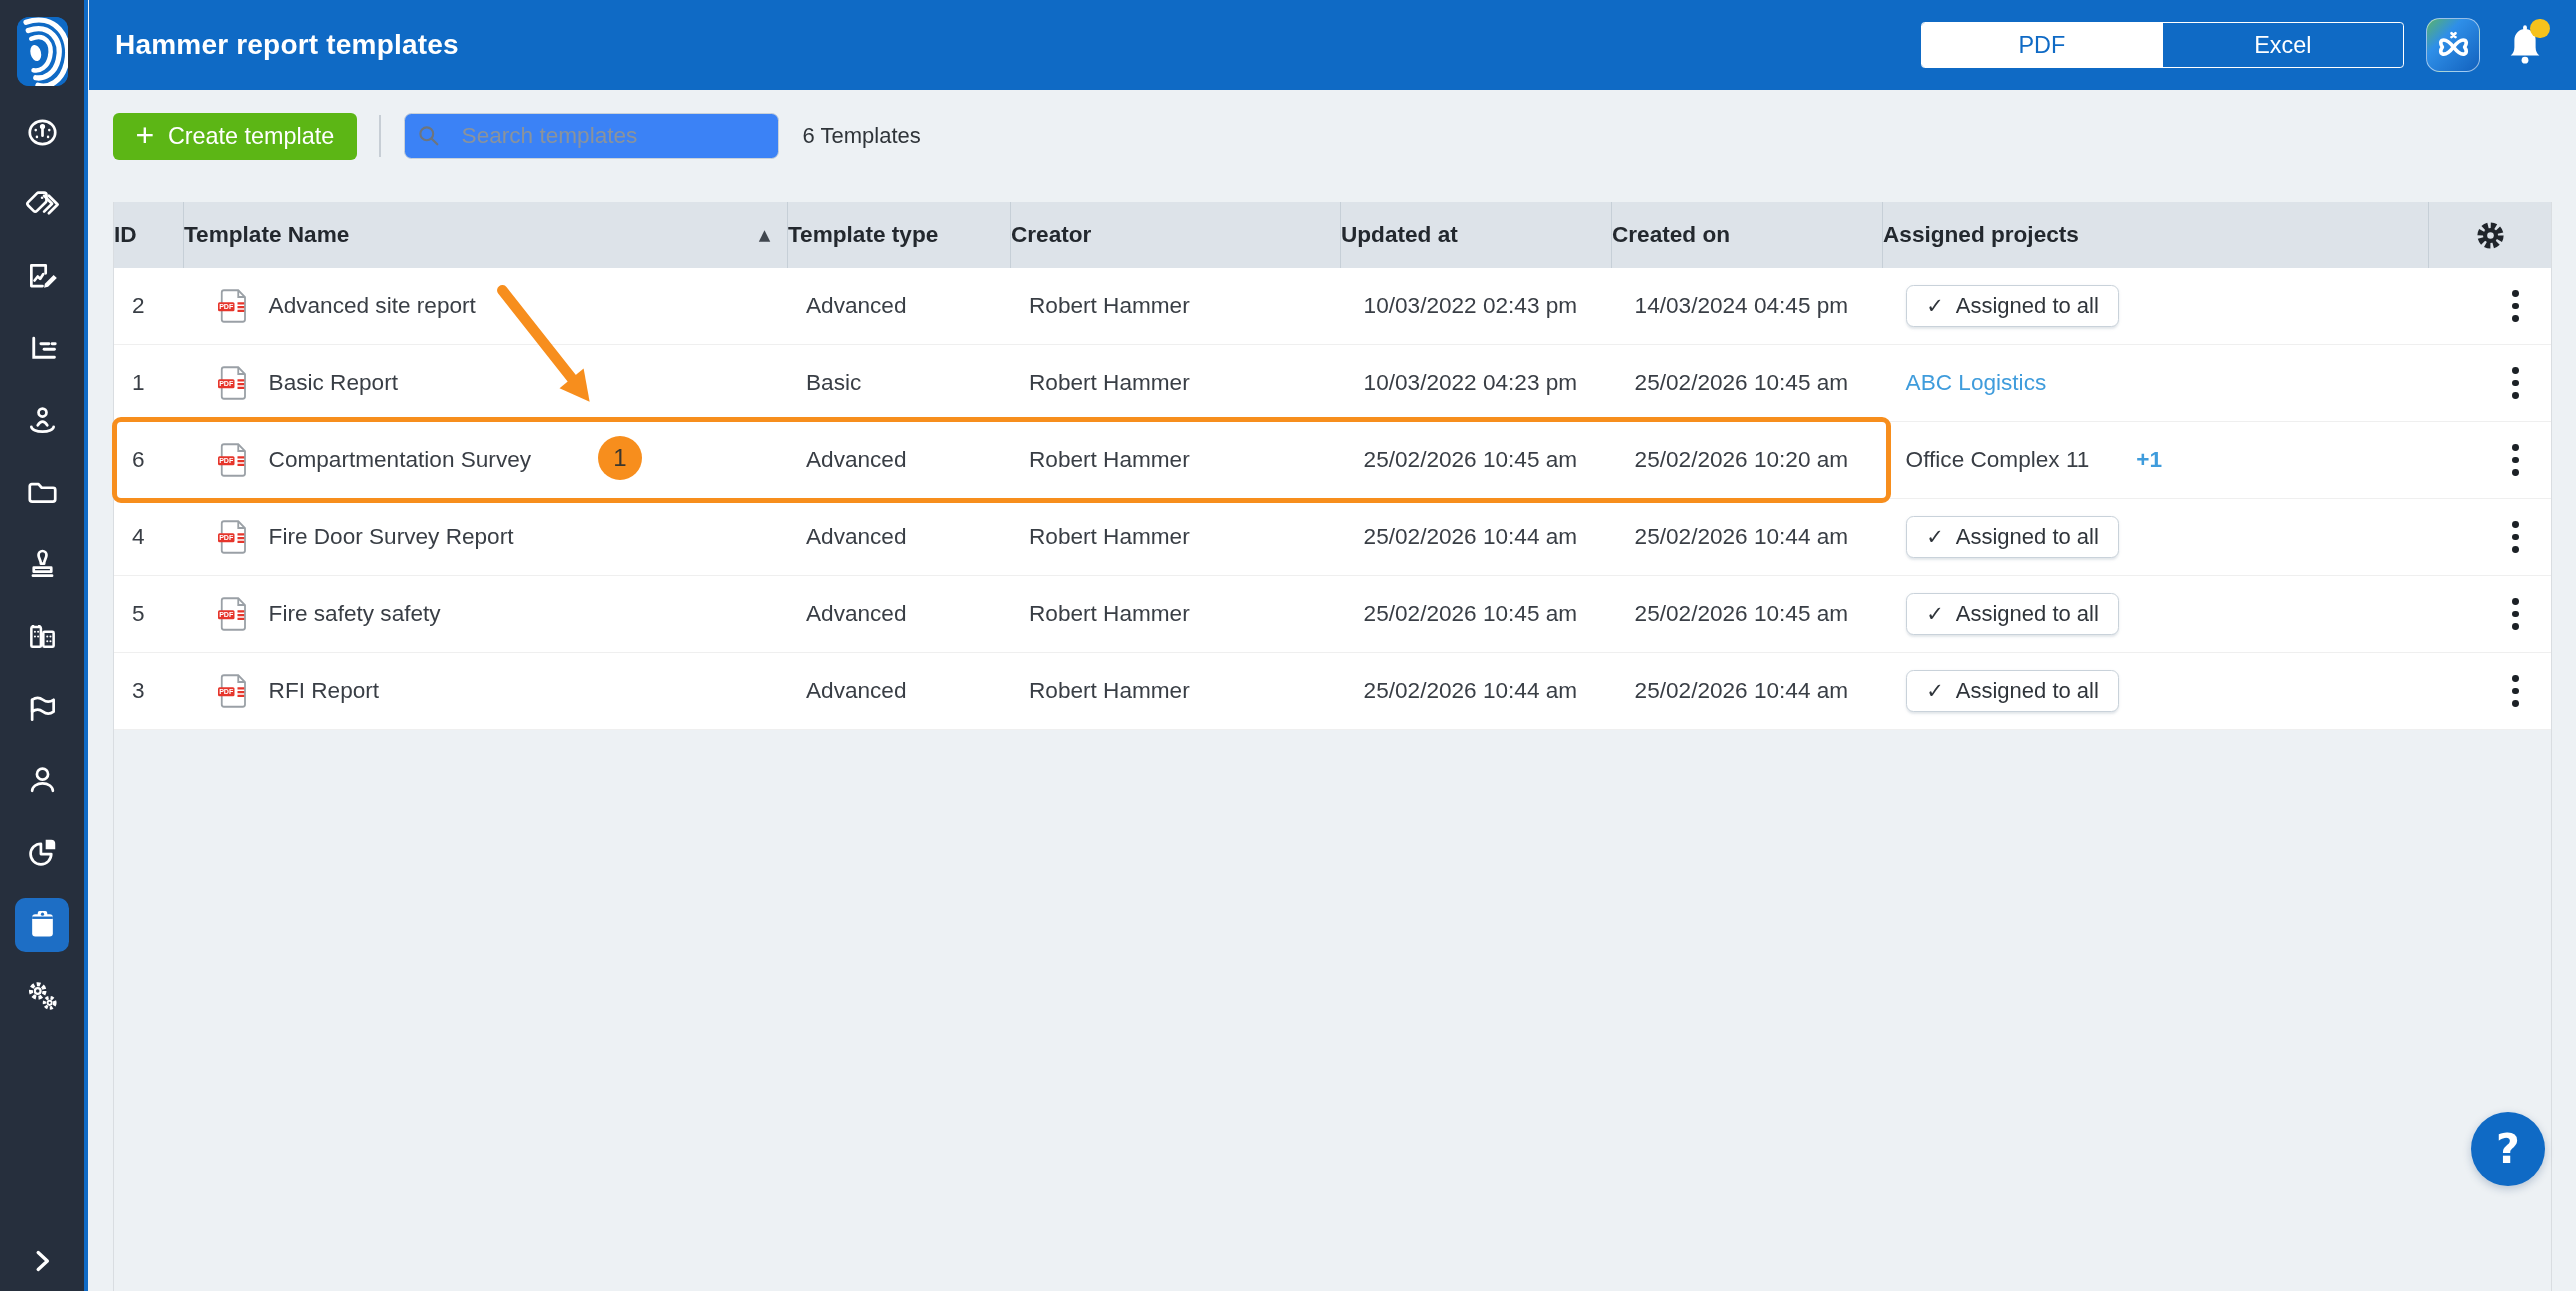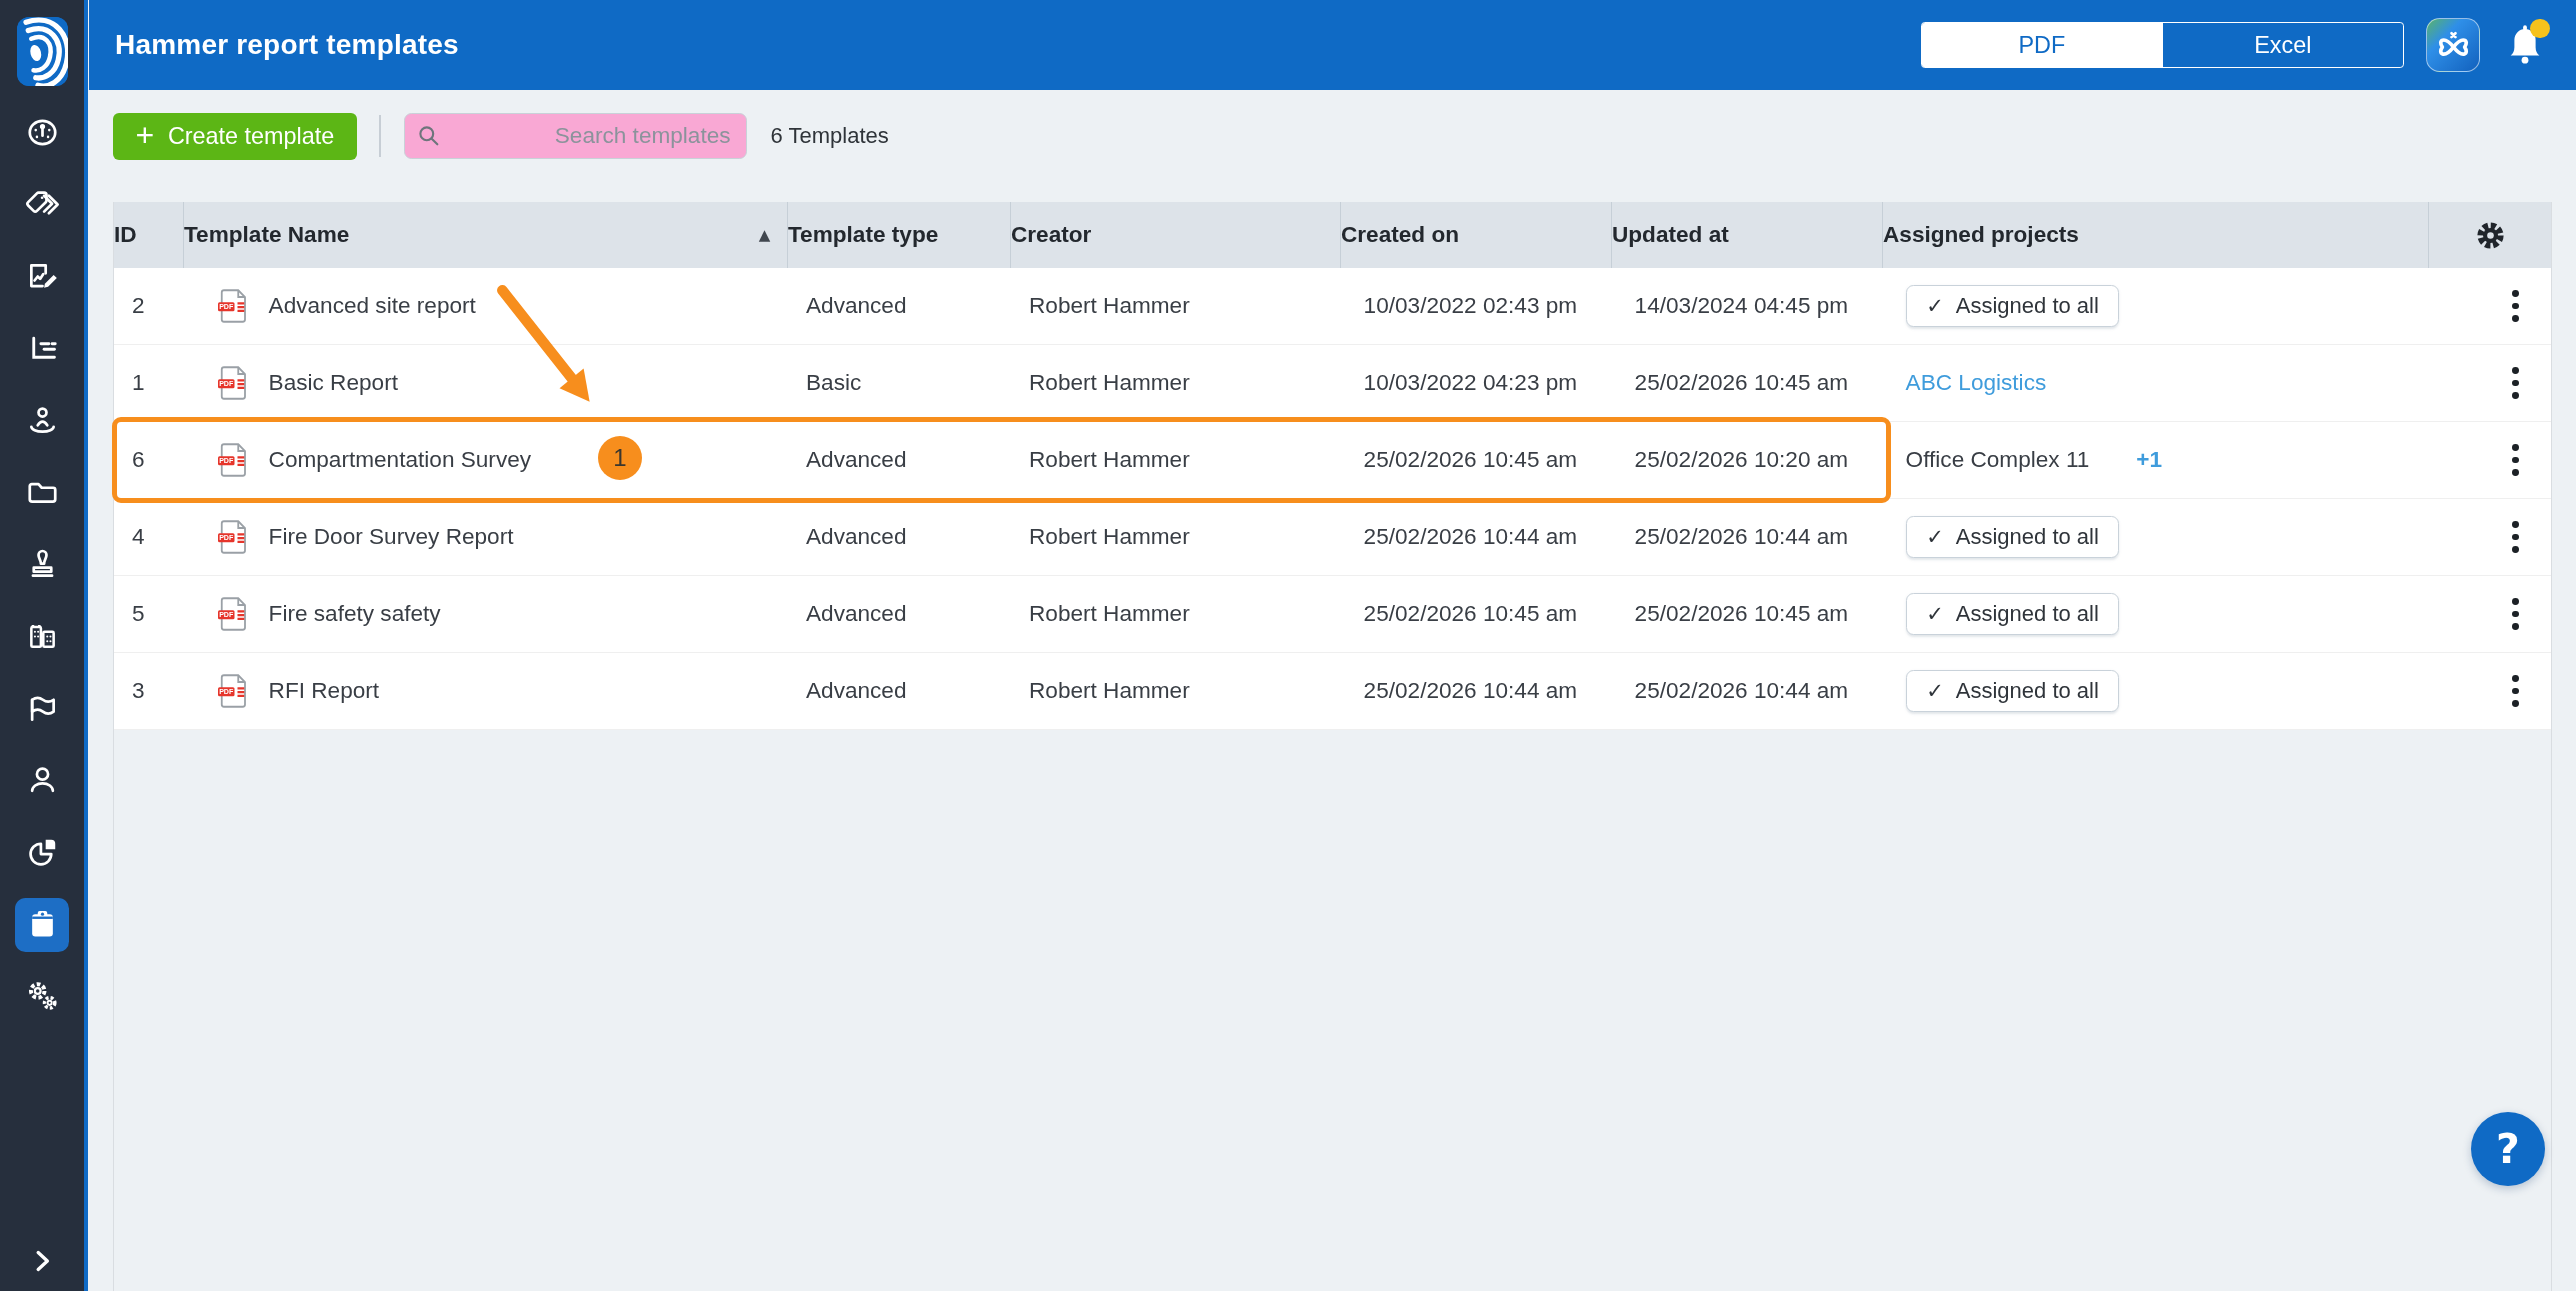--- a/index.html
+++ b/index.html
@@ -34,22 +34,22 @@
 
   
   .main{position:absolute;left:89px;top:90px;right:0;bottom:0;}
   .toolbar{position:absolute;left:24px;top:22.6px;height:47px;display:flex;align-items:center;}
   .create-btn{height:47px;padding:0 22.6px;background:#5cb615;border:none;border-radius:6px;color:#fff;
               font-size:23.4px;display:flex;align-items:center;gap:13.6px;cursor:pointer;
               font-family:inherit;}
   .create-plus{font-size:32px;font-weight:400;line-height:0;margin-top:-3px;}
   .tb-divider{width:1.5px;height:42px;background:#c7ced5;margin:0 22.6px;}
   .search{position:relative;display:flex;align-items:center;}
-  .search input{width:301px;height:44px;border:1.5px solid #c9d1d8;border-radius:7.5px;background:#f9a8d4;
-                padding:0 15px 0 25px;font-size:22.6px;color:#33383d;outline:none;font-family:inherit;text-align:right;}
+  .search input{width:301px;height:44px;border:1.5px solid #c9d1d8;border-radius:7.5px;background:#3b82f6;
+                padding:0 15px 0 57px;font-size:22.6px;color:#33383d;outline:none;font-family:inherit;}
   .search input::placeholder{color:#8b939b;}
   .search-ic{position:absolute;left:13.6px;top:11.3px;}
   .count{margin-left:24px;font-size:22px;color:#2f3439;}
 
   
   .panel{position:absolute;left:24px;right:24px;top:112px;bottom:0;
          border-left:1.5px solid #d9dde1;border-right:1.5px solid #d9dde1;}
   .thead{display:flex;height:66px;background:#dde3e9;align-items:stretch;
          font-weight:bold;color:#23282e;font-size:22.6px;}
   .th{display:flex;align-items:center;border-right:1.5px solid #c6cfd7;box-sizing:border-box;cursor:pointer;}
@@ -263,22 +263,22 @@
     <div class="panel">
 
       <div class="thead">
         <div class="th c-id">ID</div>
         <div class="th c-name">
           <span>Template Name</span>
           <span class="sort">▲</span>
         </div>
         <div class="th c-type">Template type</div>
         <div class="th c-creator">Creator</div>
+        <div class="th c-updated">Updated at</div>
         <div class="th c-created">Created on</div>
-        <div class="th c-updated">Updated at</div>
         <div class="th c-assigned">Assigned projects</div>
         <div class="th c-actions">
           <svg width="33" height="33" viewBox="0 0 44 44">
             <circle cx="22" cy="22" r="13" fill="none" stroke="#20252b" stroke-width="9" stroke-dasharray="6.6 3.6"></circle>
             <circle cx="22" cy="22" r="10" fill="#20252b"></circle>
             <circle cx="22" cy="22" r="4.4" fill="#dde3e9"></circle>
           </svg>
         </div>
       </div>
 

